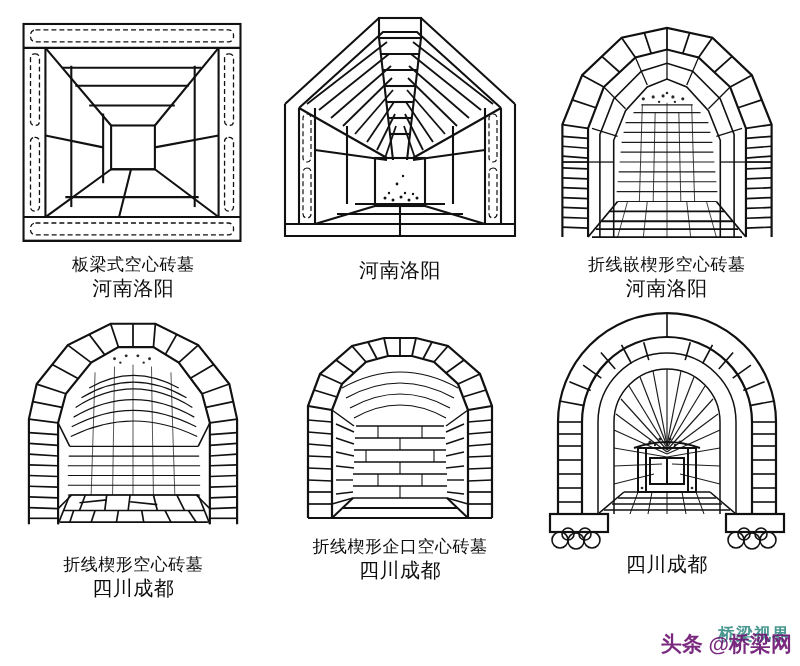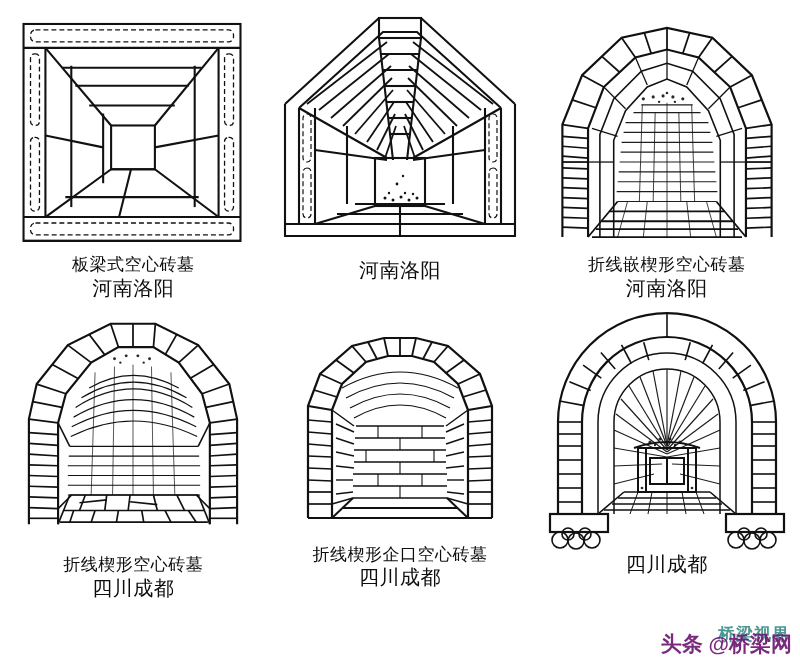--- a/index.html
+++ b/index.html
@@ -61,21 +61,21 @@
   .c2 { padding-top: 8px; }
   .c3 { padding-top: 14px; }
   .c4 { padding-top: 14px; gap: 17px; }
   .c5 { padding-top: 28px; }
   .c6 { padding-top: 2px; }
 
   .c1 .caption { margin-top: 6px; }
   .c2 .caption { margin-top: 6px; }
   .c3 .caption { margin-top: 6px; }
   .c4 .caption { margin-top: 4px; }
-  .c5 .caption { margin-top: 18px; font-family: Liberation Mono, monospace; }
+  .c5 .caption { margin-top: 9px; }
   .c6 .caption { margin-top: 2px; }
 
   
   .watermark {
     position: absolute;
     right: 8px;
     bottom: 8px;
     display: flex;
     align-items: center;
     gap: 4px;

